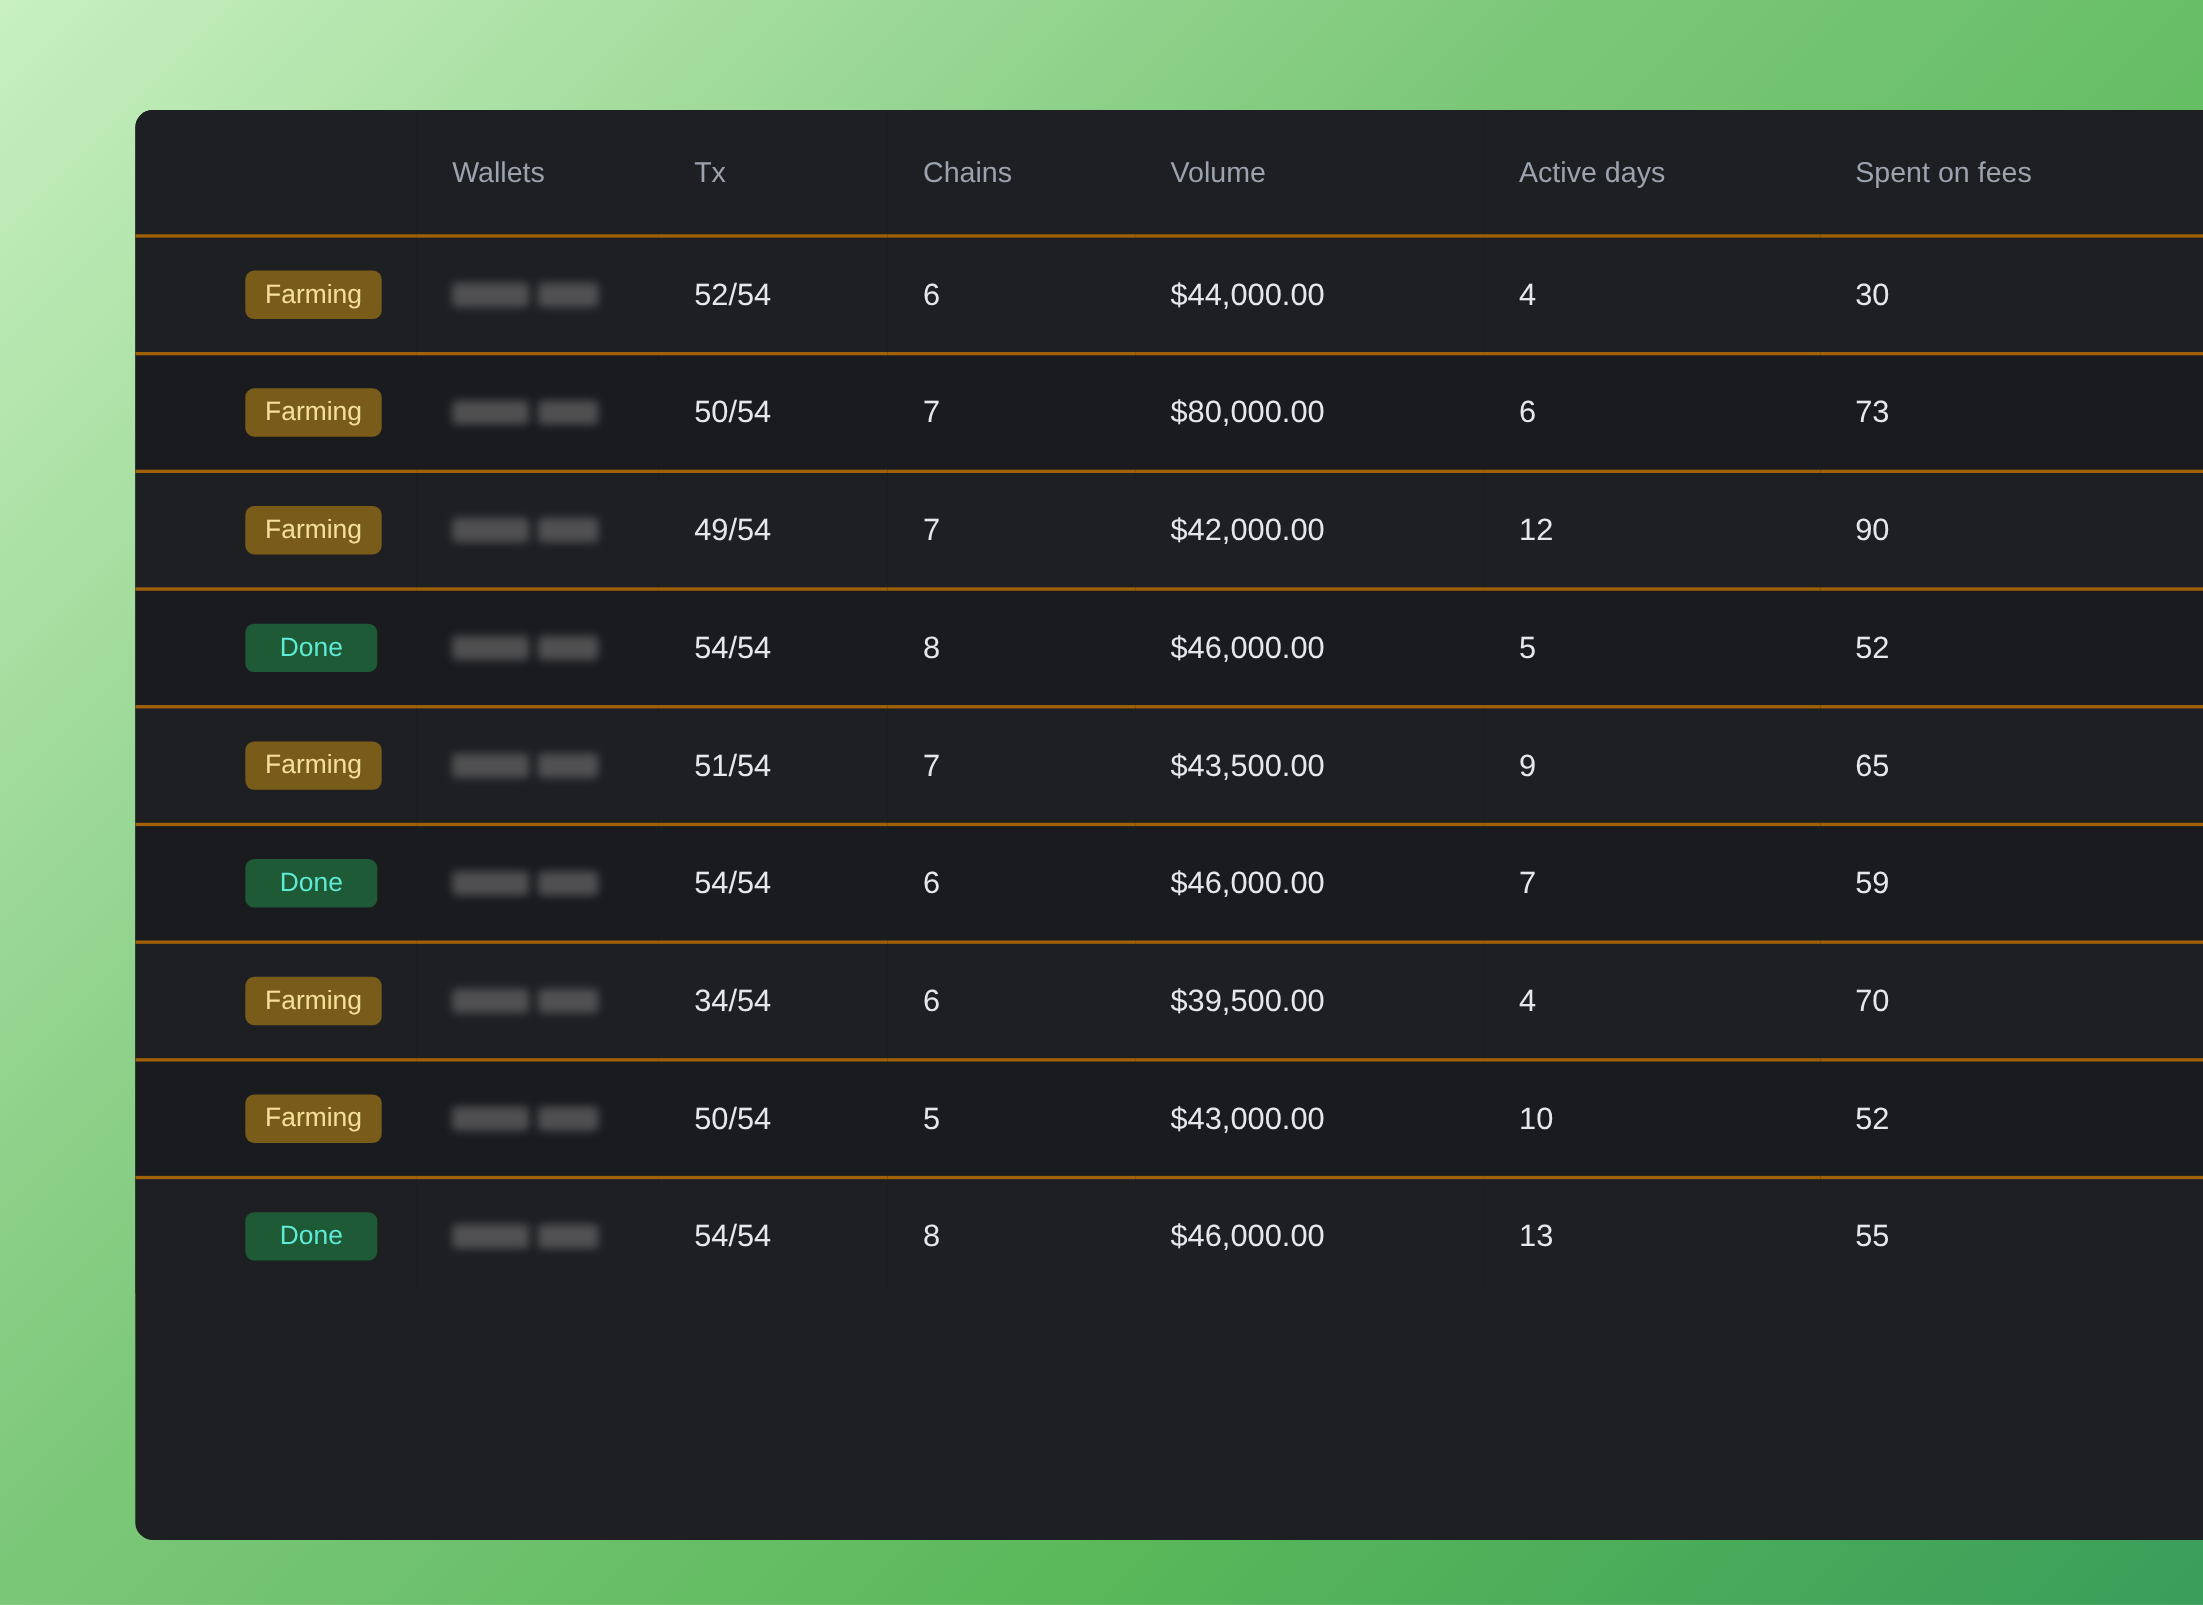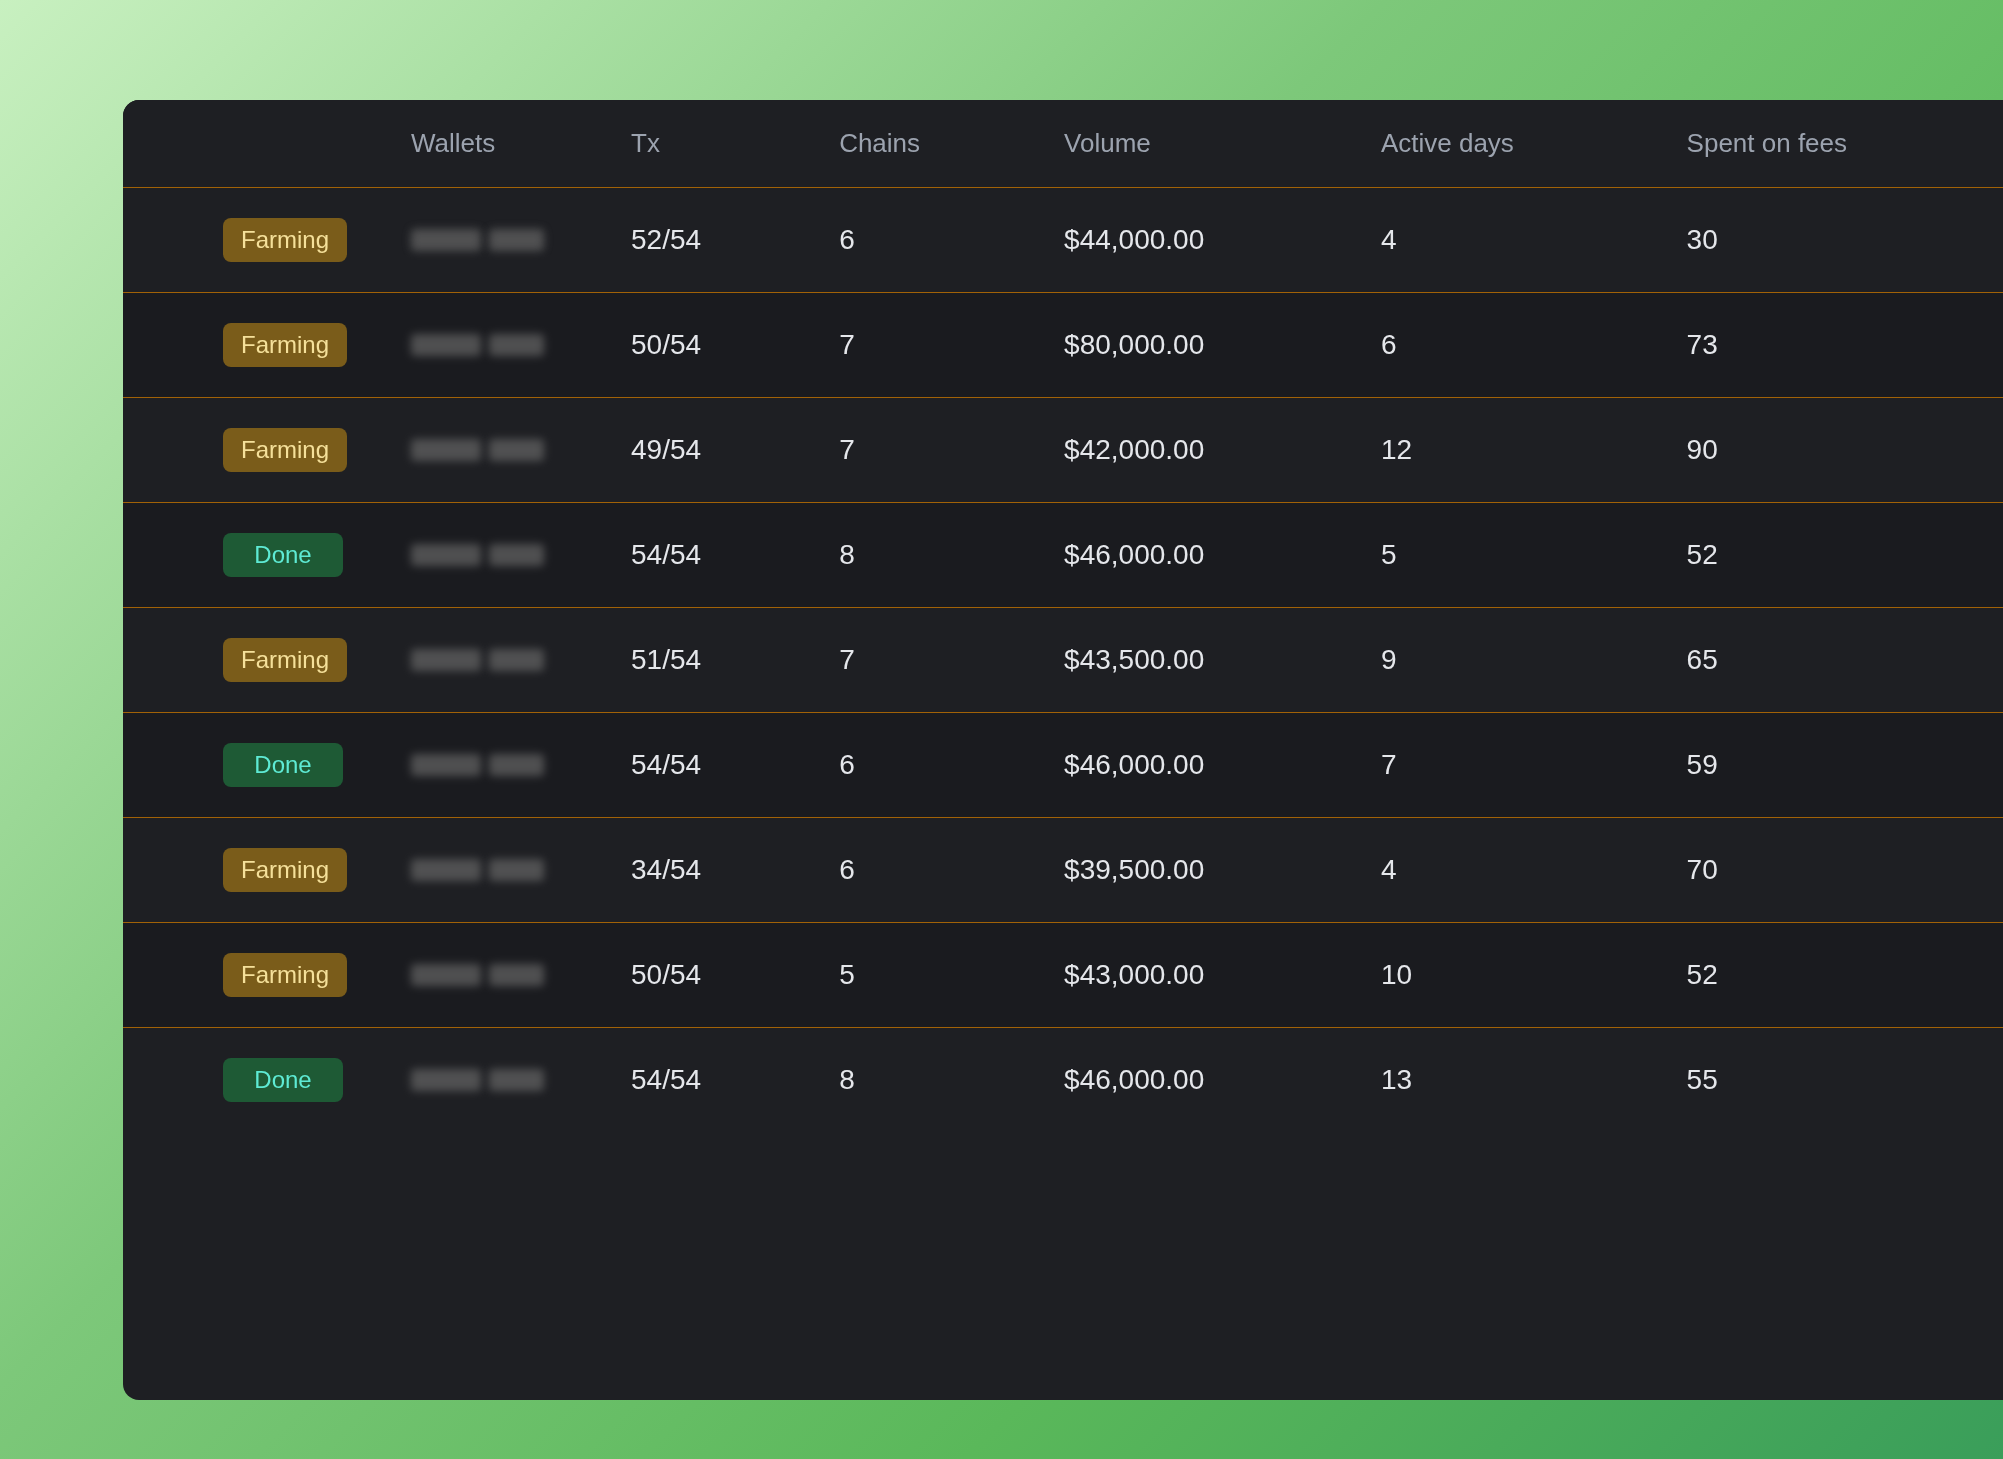--- a/index.html
+++ b/index.html
@@ -34,30 +34,30 @@
     }
 
     thead tr {
       background: #1e1f23;
     }
 
     thead th {
       color: #9ca3af;
       font-size: 26px;
       font-weight: 400;
-      padding: 28px 32px;
+      padding: 41px 32px;
       text-align: left;
     }
 
     thead th:first-child {
       padding-left: 180px;
     }
 
     tbody tr {
-      border-top: 1px solid #a16207;
+      border-top: 3px solid #a16207;
     }
 
     tbody tr:nth-child(even) {
       background: #1a1b1f;
     }
 
     tbody tr:nth-child(odd) {
       background: #1e1f23;
     }
 

